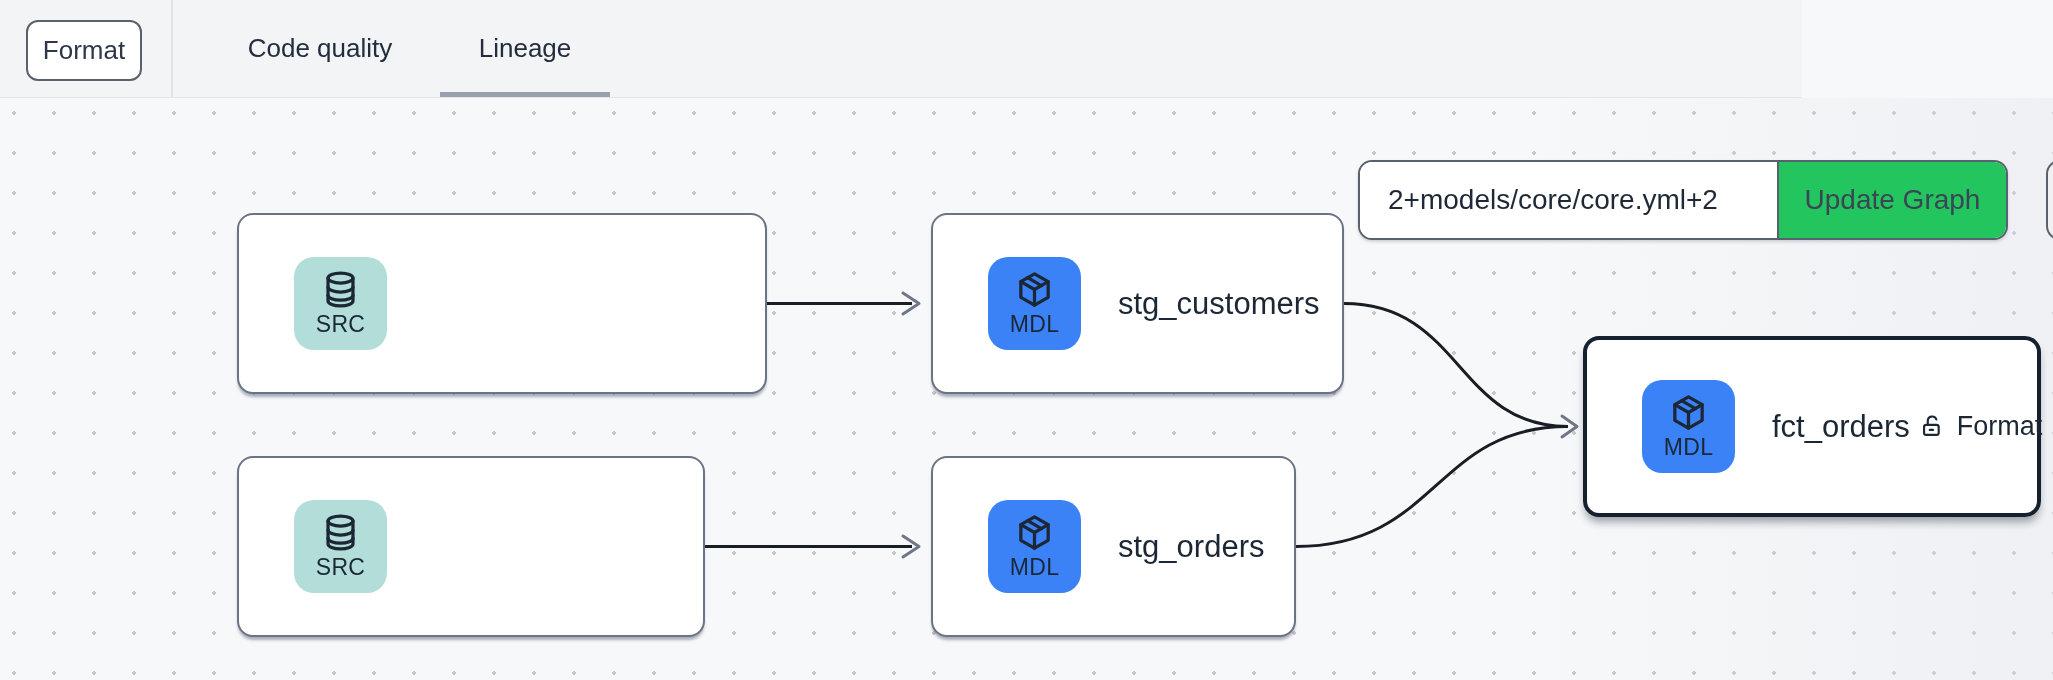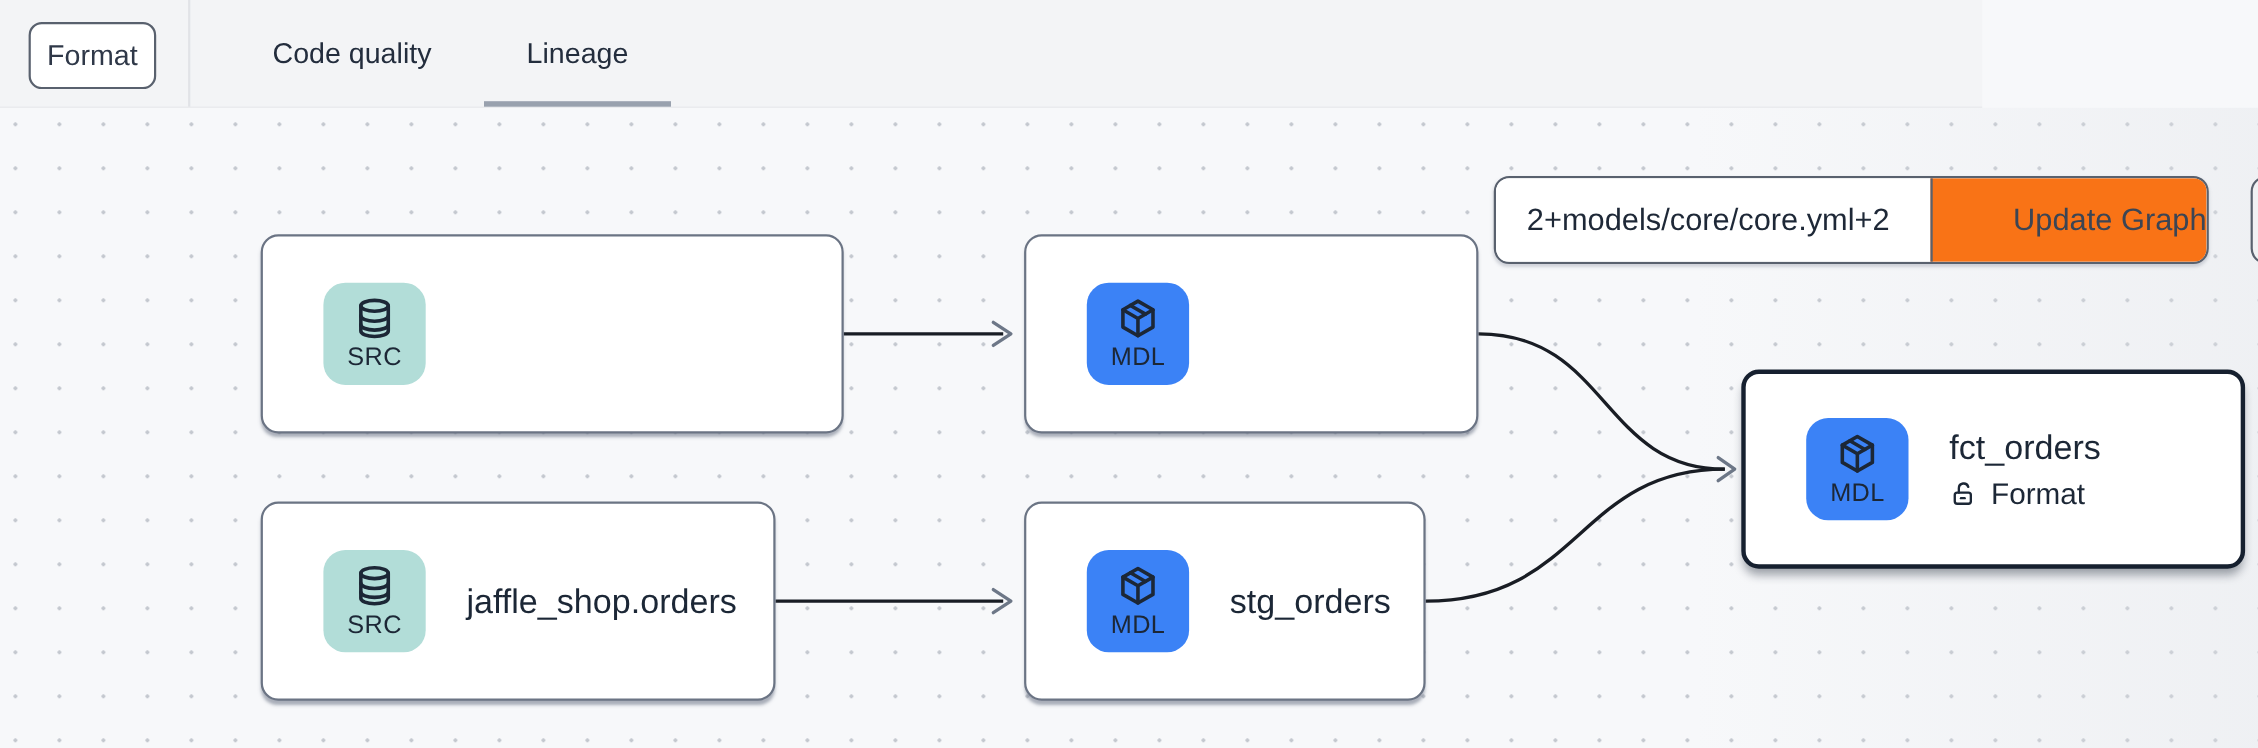--- a/index.html
+++ b/index.html
@@ -91,21 +91,21 @@
   }
   .badge.src { background: #b2ddd8; }
   .badge.mdl { background: #3b82f6; }
   .badge svg { width: 41px; height: 41px; }
   .badge-label {
     font-size: 23px; font-weight: 500; color: #1c2736; letter-spacing: 0.3px;
   }
 
   .node-label { font-size: 31px; color: #1c2736; white-space: nowrap; }
 
-  .node-title-group { display: flex; flex-direction: column; gap: 9px; }
+  .node-title-group { display: flex; flex-direction: row; gap: 9px; }
   .access-row { display: flex; align-items: center; gap: 11px; font-size: 27px; color: #1c2736; }
   .access-row svg { width: 27px; height: 27px; }
 
   
   .selector-group {
     position: absolute; left: 1358px; top: 160px;
     width: 650px; height: 80px;
     display: flex;
     border: 2.5px solid #59616e;
     border-radius: 14px;
@@ -115,27 +115,26 @@
   }
   .selector-input {
     flex: 1; min-width: 0;
     border: none; outline: none;
     background: #ffffff;
     font-family: "Liberation Sans", sans-serif;
     font-size: 28px; color: #1e2837;
     padding: 0 20px 0 28px;
   }
   .update-btn {
-    width: 251px; flex: 0 0 auto;
-    background: #f97316;
+    width: 229px; flex: 0 0 auto;
+    background: #22c55e;
     border: none; border-left: 2px solid #59616e;
     font-family: "Liberation Sans", sans-serif;
     font-size: 28px; color: #3c4554;
     cursor: pointer;
-    text-align: right;
   }
   .partial-btn {
     position: absolute; left: 2046px; top: 160px;
     width: 44px; height: 80px;
     background: #f1f1f3;
     border: 2.5px solid #59616e;
     border-radius: 14px;
   }
 </style>
 </head>
@@ -178,33 +177,33 @@
 
 <div class="node n-stg-customers">
   <div class="badge mdl">
     <svg viewBox="0 0 24 24" fill="none" stroke="#1c2736" stroke-width="1.9" stroke-linecap="round" stroke-linejoin="round">
       <path d="M12 2.8 l8 4.6 v9.2 l-8 4.6 -8 -4.6 V7.4 z"></path>
       <path d="M4 7.4 L12 12 l8 -4.6 M12 12 v9.2"></path>
       <path d="M8 5.1 l8 4.6"></path>
     </svg>
     <span class="badge-label">MDL</span>
   </div>
+  <span class="node-label">stg_customers</span>
 </div>
 
 <div class="node n-src-orders">
   <div class="badge src">
     <svg viewBox="0 0 24 24" fill="none" stroke="#1c2736" stroke-width="1.9" stroke-linecap="round" stroke-linejoin="round">
       <ellipse cx="12" cy="5.3" rx="7.3" ry="2.9"></ellipse>
       <path d="M4.7 5.3 v13.4 c0 1.6 3.27 2.9 7.3 2.9 s7.3-1.3 7.3-2.9 V5.3"></path>
       <path d="M4.7 10.6 c0 1.6 3.27 2.9 7.3 2.9 s7.3-1.3 7.3-2.9"></path>
       <path d="M4.7 15.3 c0 1.6 3.27 2.9 7.3 2.9 s7.3-1.3 7.3-2.9"></path>
     </svg>
     <span class="badge-label">SRC</span>
   </div>
-  <span class="node-label">jaffle_shop.orders</span>
 </div>
 
 <div class="node n-stg-orders">
   <div class="badge mdl">
     <svg viewBox="0 0 24 24" fill="none" stroke="#1c2736" stroke-width="1.9" stroke-linecap="round" stroke-linejoin="round">
       <path d="M12 2.8 l8 4.6 v9.2 l-8 4.6 -8 -4.6 V7.4 z"></path>
       <path d="M4 7.4 L12 12 l8 -4.6 M12 12 v9.2"></path>
       <path d="M8 5.1 l8 4.6"></path>
     </svg>
     <span class="badge-label">MDL</span>

